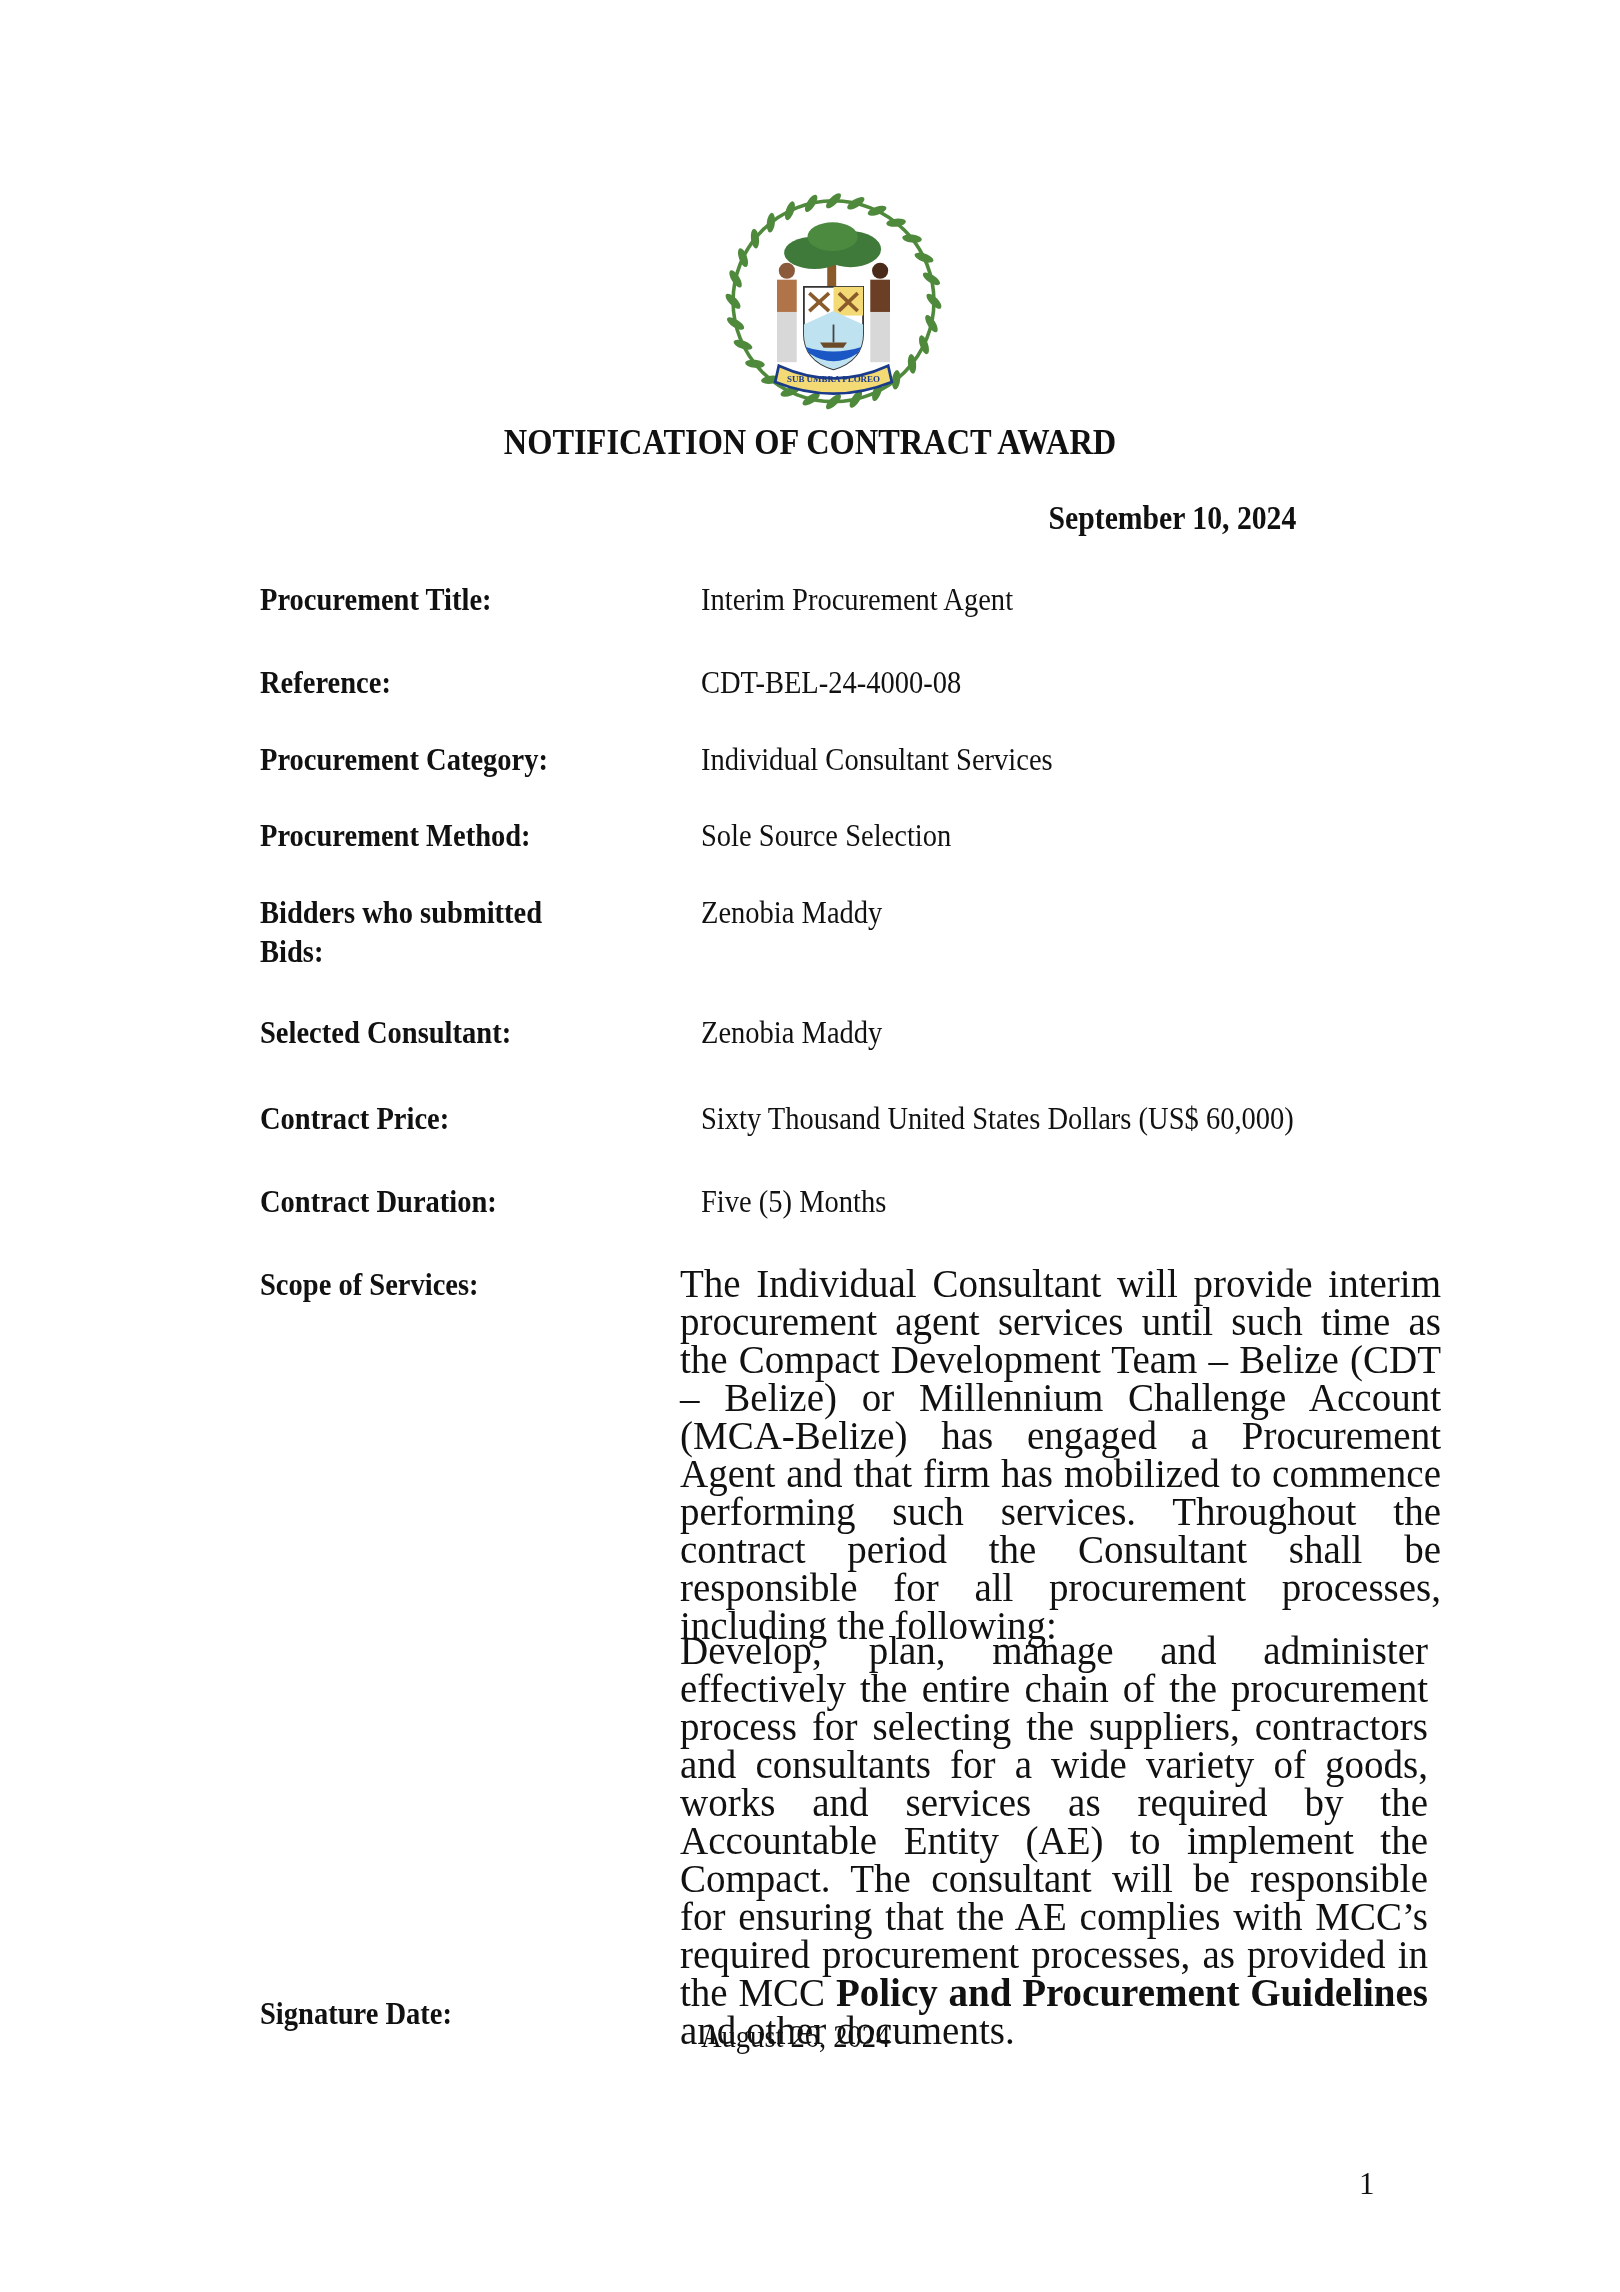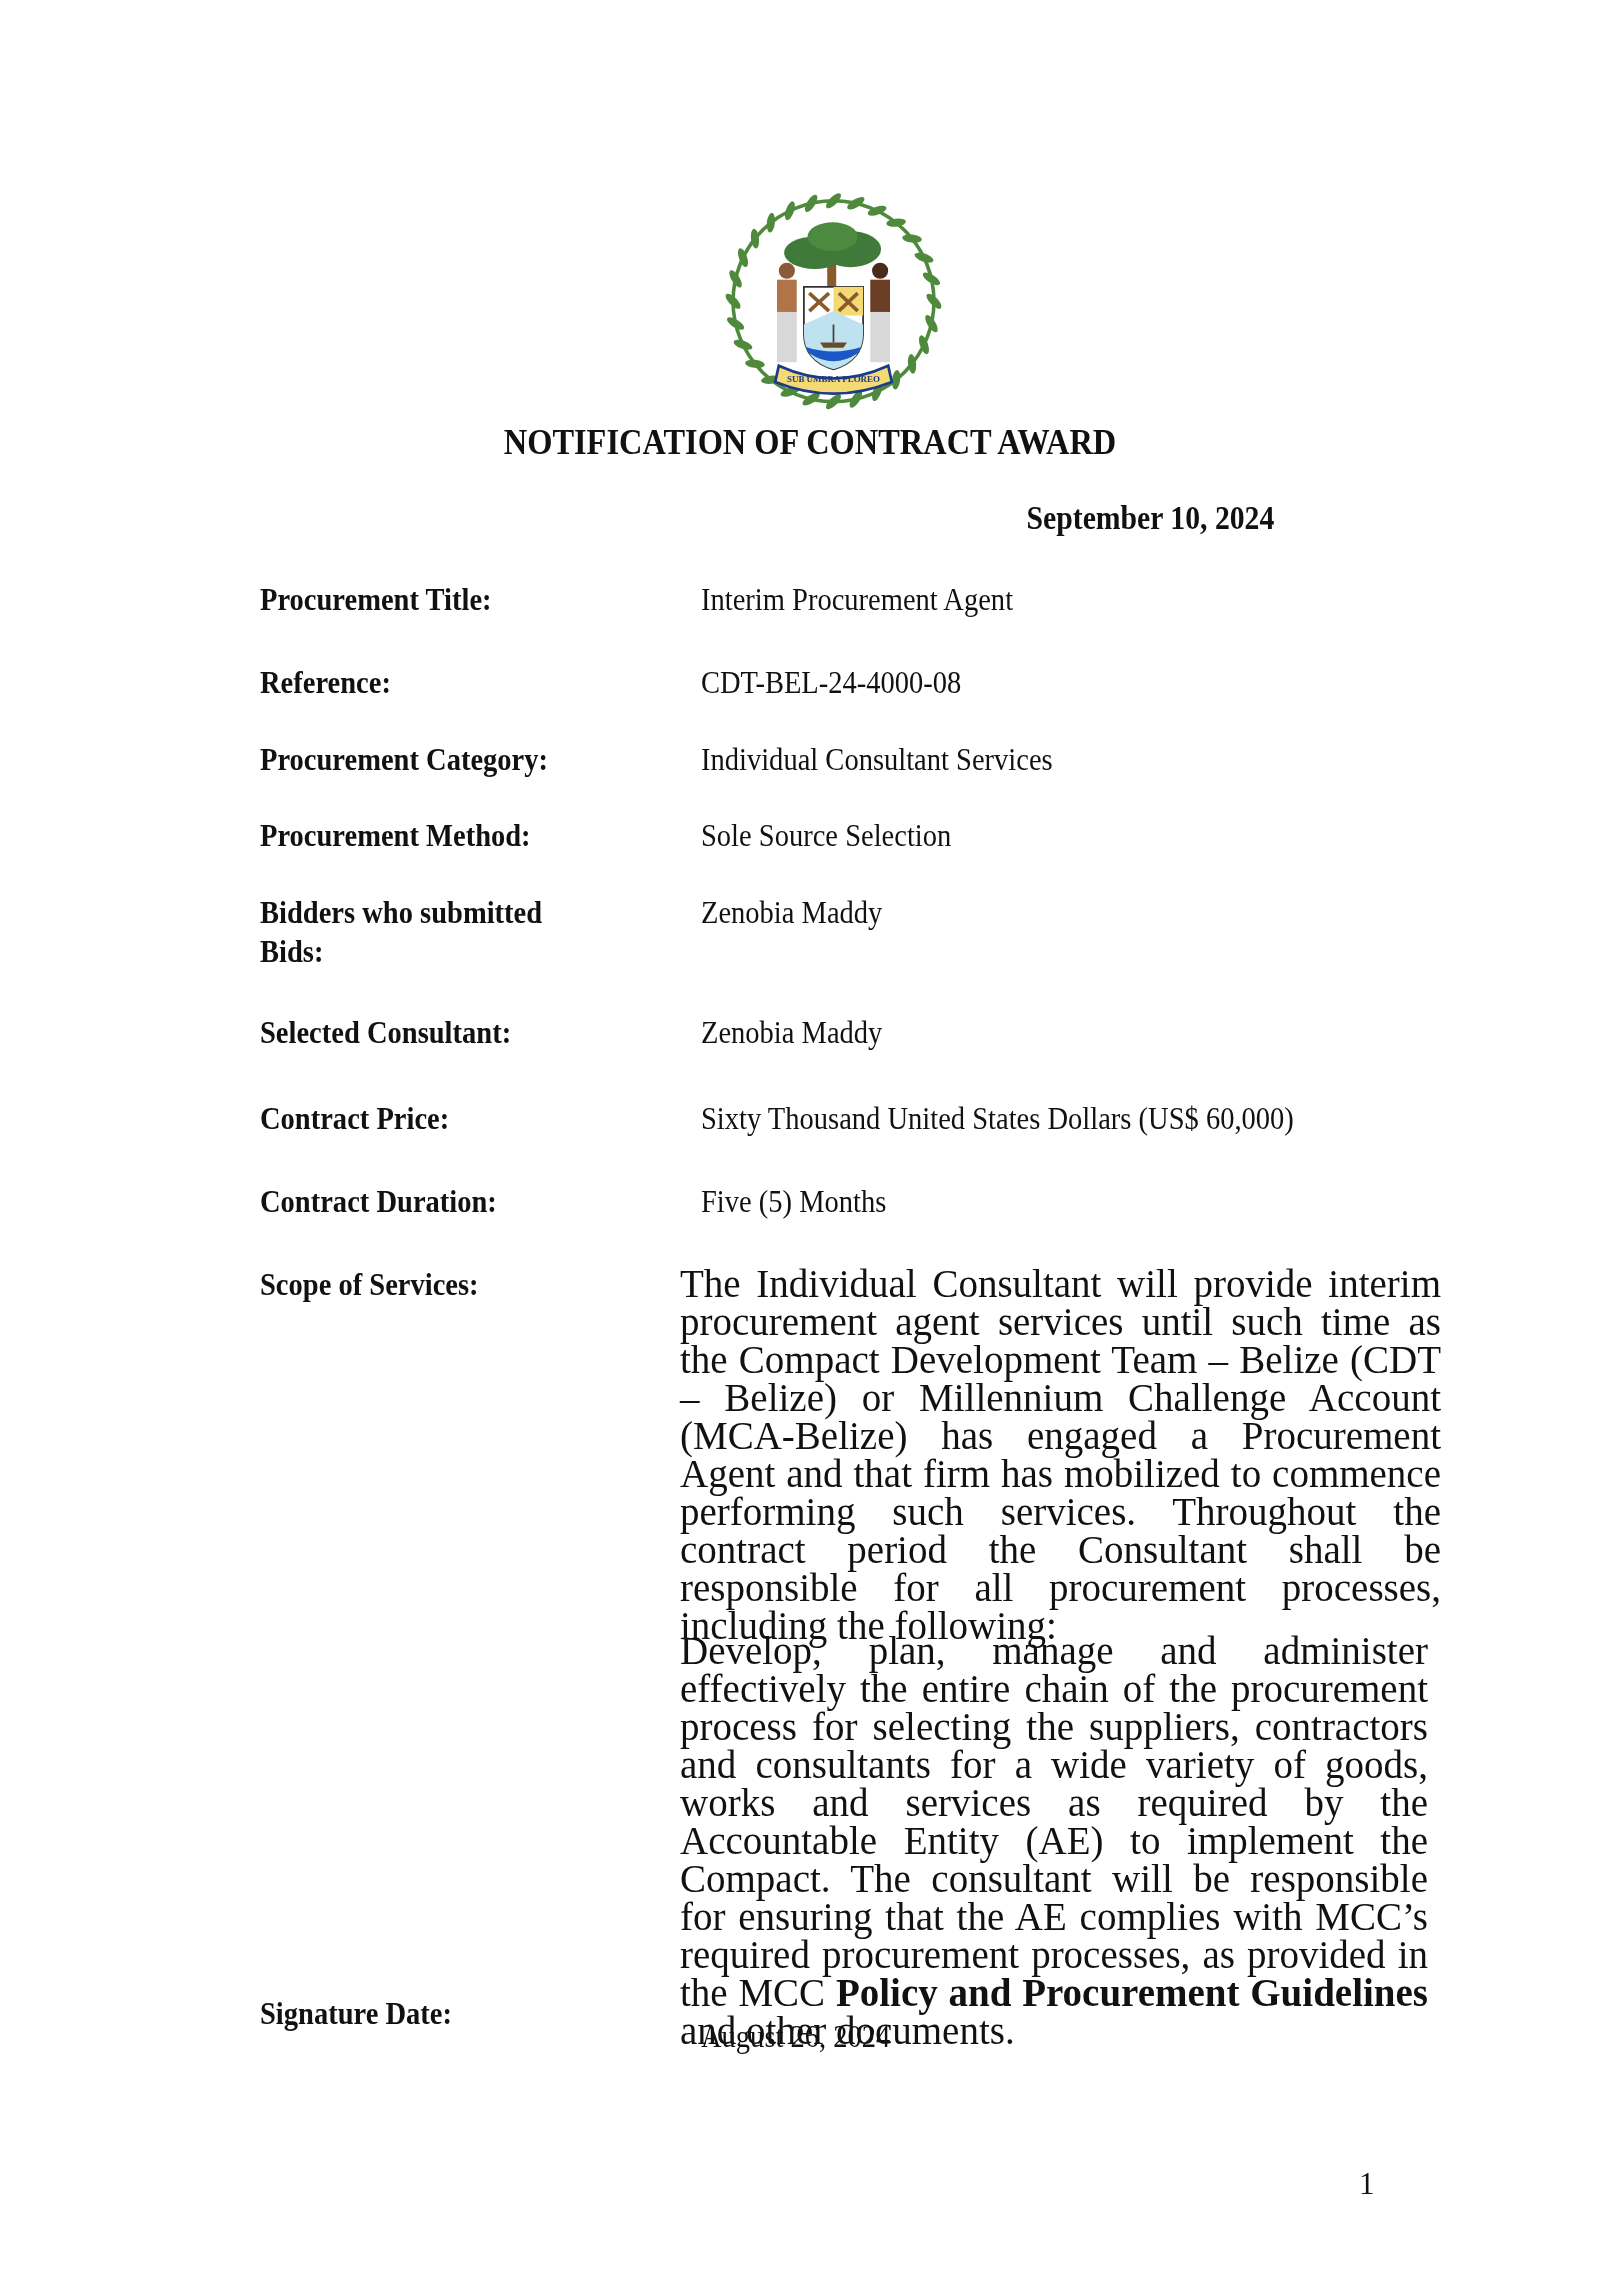--- a/index.html
+++ b/index.html
@@ -1,18 +1,18 @@
 <!DOCTYPE html>
 <html style="font-size:14.3px"><head>
 <meta charset="utf-8">
 <style>
   html, body { margin:0; padding:0; background:#ffffff; }
   body { width:1620px; height:2293px; position:relative; overflow:hidden;
          font-family:"Liberation Serif", "DejaVu Serif", serif; color:#111; }
-  .page { position:absolute; left:0; top:0; width:1516px; height:2293px; }
+  .page { position:absolute; left:0; top:0; width:1516px; height:2293px;padding-left:22px; }
   .emblem { position:absolute; left:716px; top:190px; width:235px; height:226px; }
   .title { position:absolute; left:0; width:1620px; top:421px; text-align:center;
            font-weight:bold; font-size:36px; letter-spacing:0; transform:scaleX(0.9); }
   .date { position:absolute; right:242px; top:500px; font-weight:bold; font-size:33px; transform:scaleX(0.9); transform-origin:right; }
   .label { position:absolute; left:260px; font-weight:bold; font-size:31px; line-height:39px; width:394px; transform:scaleX(0.92); transform-origin:left; }
   .value { position:absolute; left:701px; font-size:31px; line-height:39px; transform:scaleX(0.92); transform-origin:left; white-space:nowrap; }
   .para { position:absolute; left:680px; width:761px; font-size:39px; line-height:38px; text-align:justify; }
   .para b { font-weight:bold; }
   .pagenum { position:absolute; left:1359px; top:2166px; font-size:31px; }
 </style>

